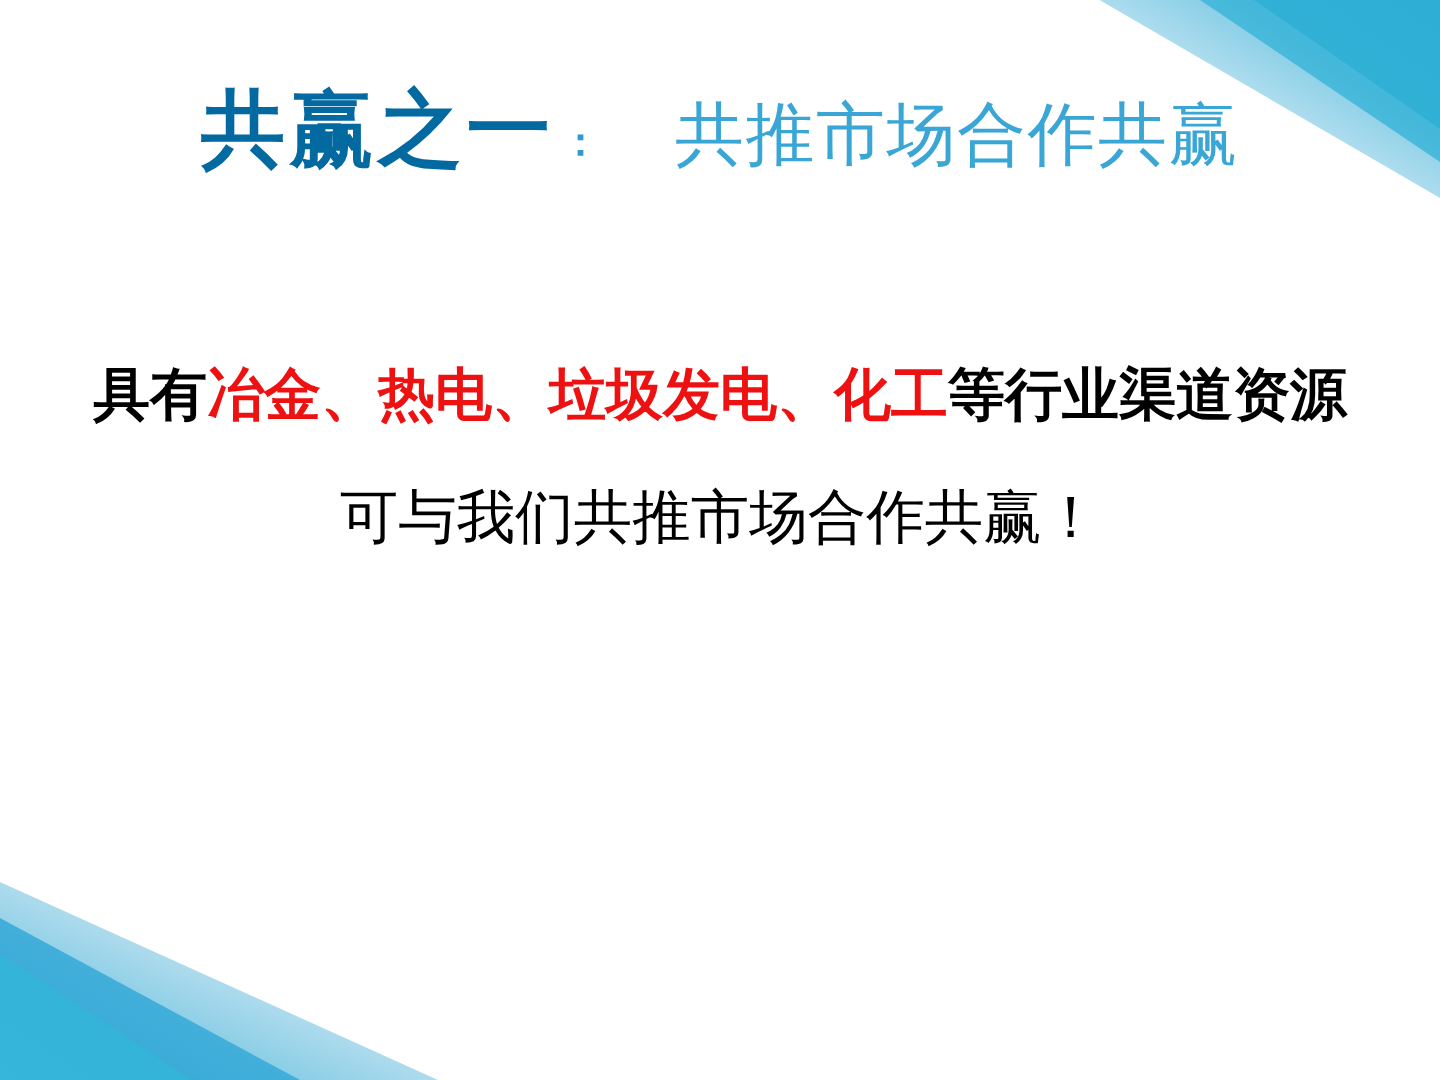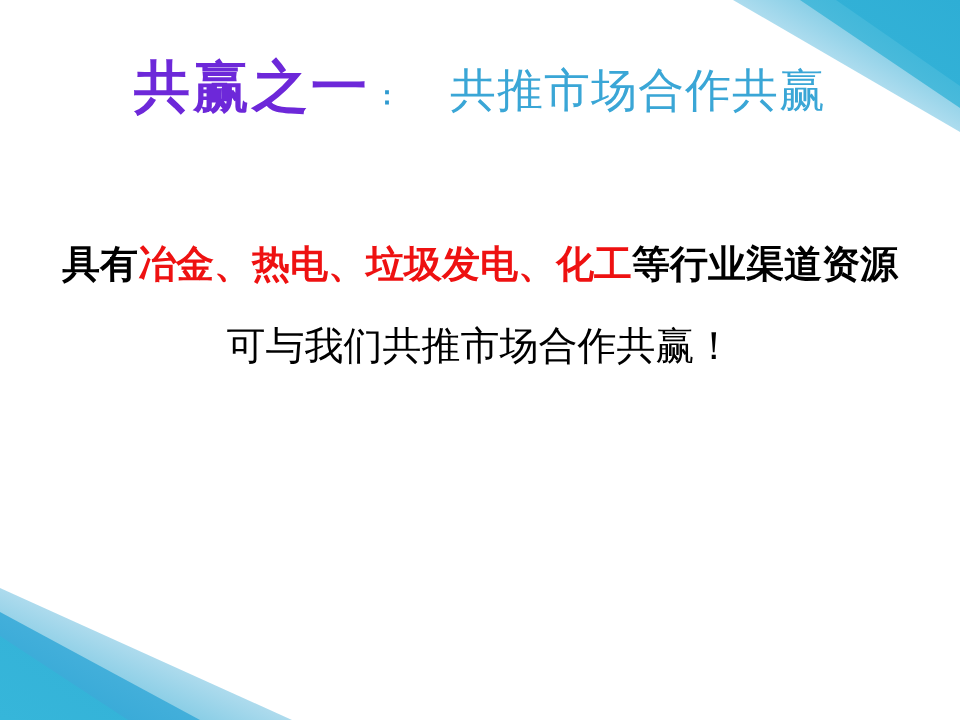--- a/index.html
+++ b/index.html
@@ -37,21 +37,21 @@
     width: 960px;
     text-align: center;
     white-space: nowrap;
   }
   .title-main {
     font-family: "DejaVu Serif", "Liberation Serif", serif;
     font-weight: 700;
     font-size: 56px;
     line-height: 1;
     letter-spacing: 3px;
-    color: #6d28d9;
+    color: #0369a1;
     vertical-align: baseline;
   }
   .title-sep {
     font-family: "DejaVu Serif", "Liberation Serif", serif;
     font-weight: 700;
     font-size: 26px;
     color: #2f9ad0;
     vertical-align: baseline;
     padding: 0 2px 0 4px;
     position: relative;

